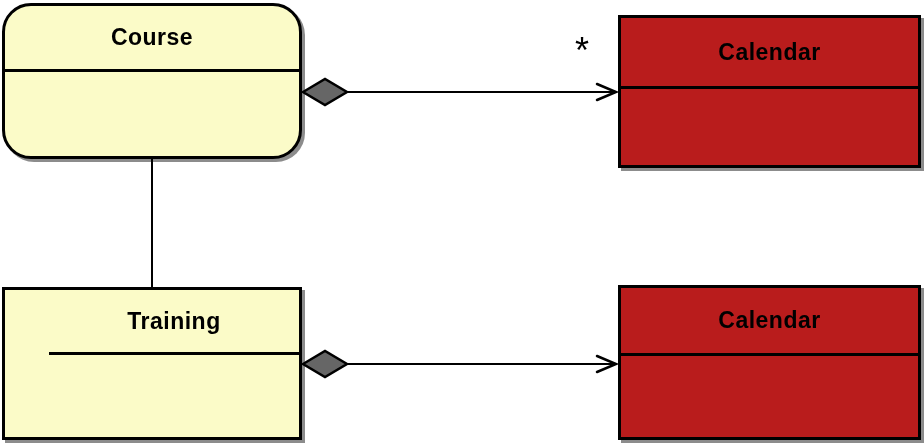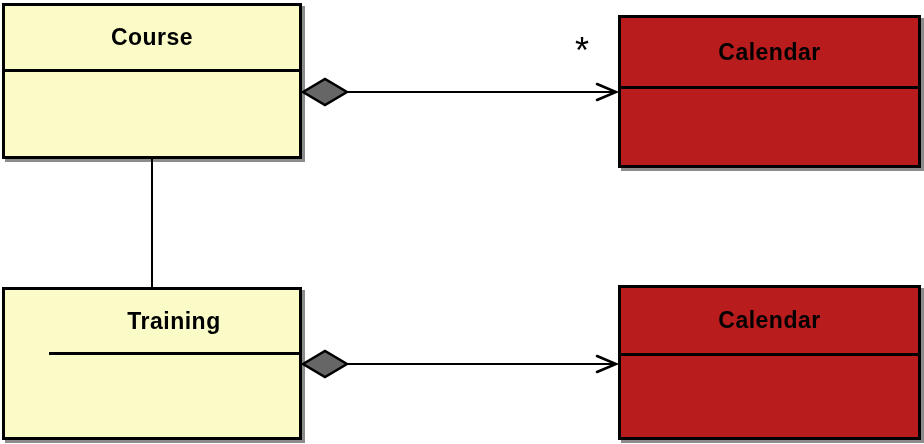--- a/index.html
+++ b/index.html
@@ -31,21 +31,21 @@
     display: flex;
     align-items: center;
     justify-content: center;
     font-weight: bold;
     font-size: 23px;
     letter-spacing: 0.5px;
     color: #000000;
   }
   .class-body { flex: 1; }
 
-  #box-course   { left: 2px;   top: 3px;   width: 300px; height: 156px; }
+  #box-course   { left: 2px;   top: 3px;   width: 300px; height: 156px; border-radius: 29px; }
   #box-course .class-title { height: 66px; }
 
   #box-calendar-top { left: 618px; top: 15px;  width: 303px; height: 153px; }
   #box-calendar-top .class-title { height: 71px; }
 
   #box-training { left: 2px;   top: 287px; width: 300px; height: 153px; }
   #box-training .class-title { height: 65px; margin-left: 44px; }
 
   #box-calendar-bottom { left: 618px; top: 285px; width: 303px; height: 155px; }
   #box-calendar-bottom .class-title { height: 68px; }

